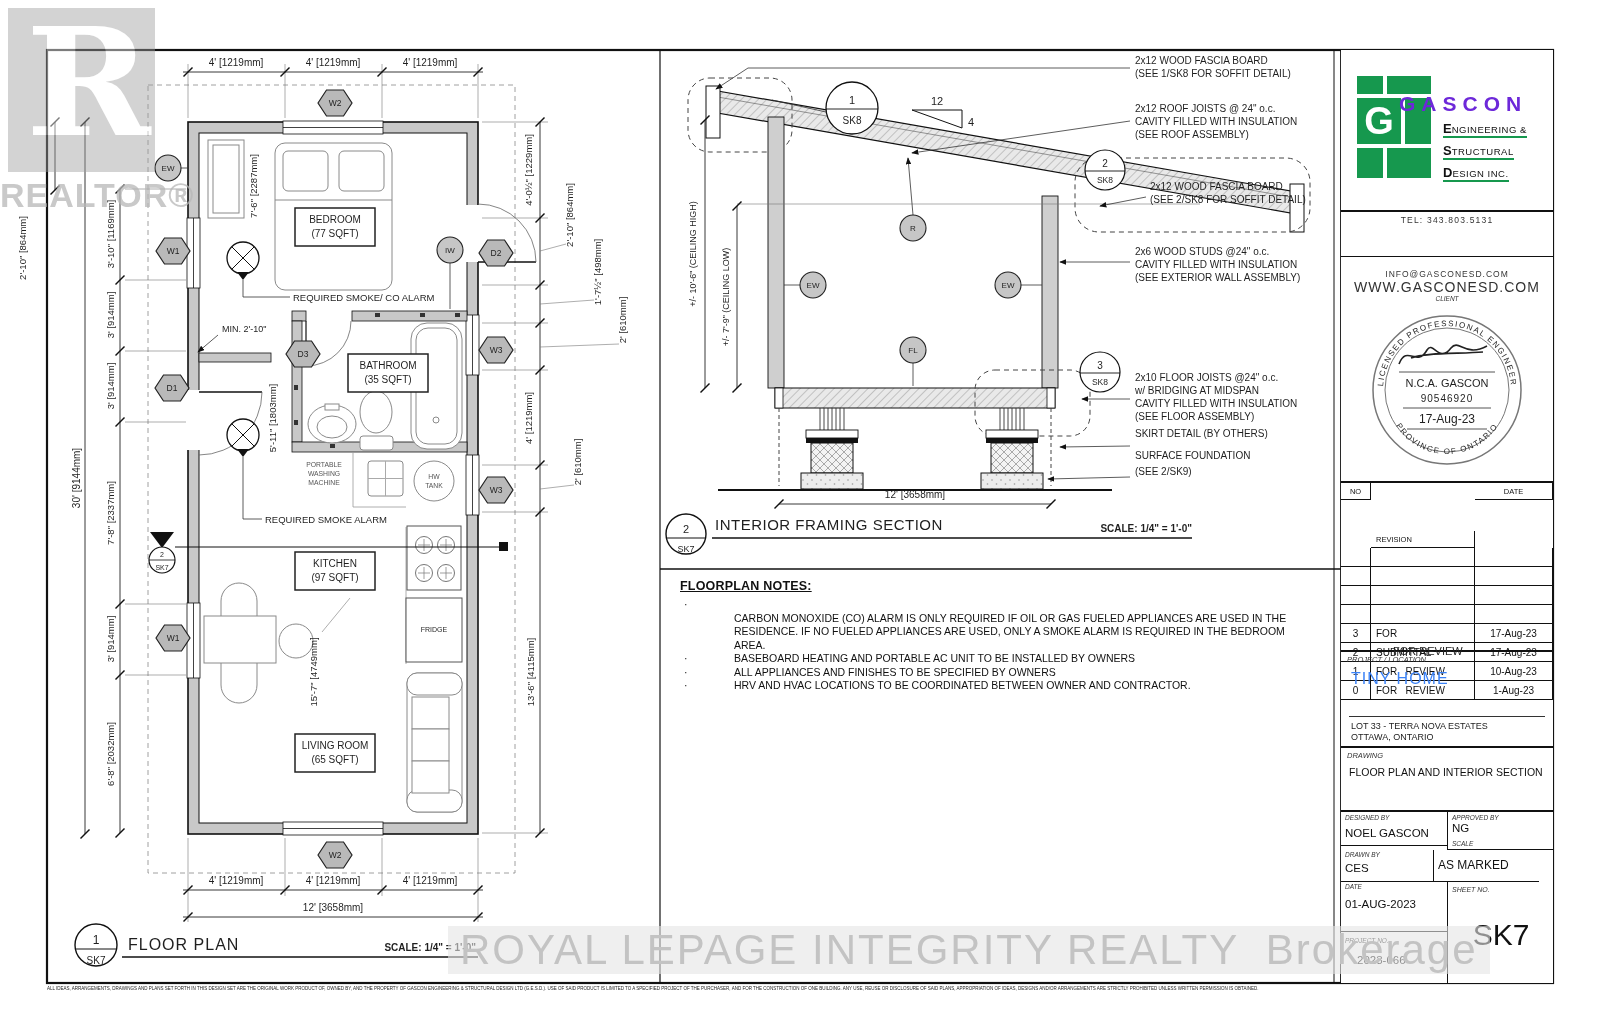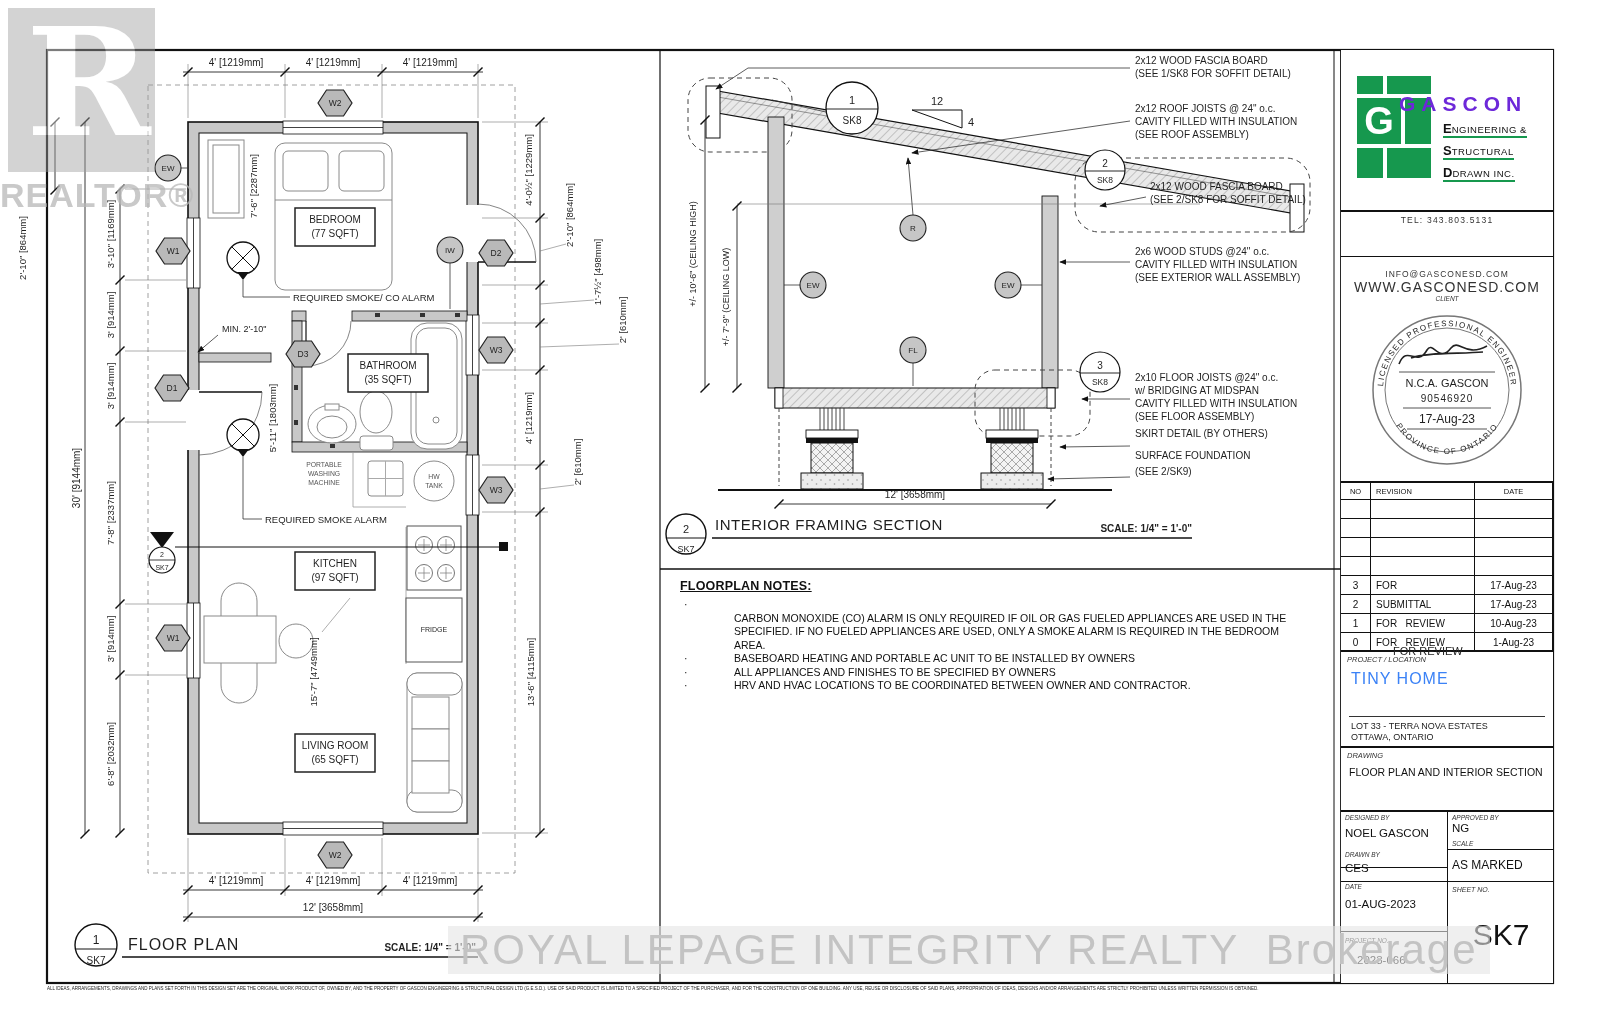--- a/index.html
+++ b/index.html
@@ -543,21 +543,21 @@
 
 <div id="notes">
   <h3>FLOORPLAN NOTES:</h3>
   <div style="height:5px"></div>
   <div class="note-row">
         <span class="bl">·</span>
         <span class="tx"></span>
       </div>
   <div class="note-row">
         <span class="bl"></span>
-        <span class="tx" style="padding-left:24px">CARBON MONOXIDE (CO) ALARM IS ONLY REQUIRED IF OIL OR GAS FUELED APPLIANCES ARE USED IN THE SPECIFIED. IF NO FUELED APPLIANCES ARE USED, ONLY A SMOKE ALARM IS REQUIRED IN THE BEDROOM AREA.</span>
+        <span class="tx" style="padding-left:24px">CARBON MONOXIDE (CO) ALARM IS ONLY REQUIRED IF OIL OR GAS FUELED APPLIANCES ARE USED IN THE RESIDENCE. IF NO FUELED APPLIANCES ARE USED, ONLY A SMOKE ALARM IS REQUIRED IN THE BEDROOM AREA.</span>
       </div>
   <div class="note-row">
         <span class="bl">·</span>
         <span class="tx" style="padding-left:24px">BASEBOARD HEATING AND PORTABLE AC UNIT TO BE INSTALLED BY OWNERS</span>
       </div>
   <div class="note-row">
         <span class="bl">·</span>
         <span class="tx" style="padding-left:24px">ALL APPLIANCES AND FINISHES TO BE SPECIFIED BY OWNERS</span>
       </div>
   <div class="note-row">
@@ -571,21 +571,21 @@
   <div class="tb-sec" style="top:0;height:162px;border-bottom:2px solid #111;">
     <div class="gsq" style="left:16px;top:26px;width:26px;height:18px;"></div>
     <div class="gsq" style="left:46px;top:26px;width:44px;height:18px;"></div>
     <div class="gsq" style="left:16px;top:48px;width:44px;height:46px;color:#fff;font-size:38px;font-weight:bold;text-align:center;line-height:46px;">G</div>
     <div class="gsq" style="left:64px;top:48px;width:26px;height:46px;"></div>
     <div class="gsq" style="left:16px;top:98px;width:26px;height:30px;"></div>
     <div class="gsq" style="left:46px;top:98px;width:44px;height:30px;"></div>
     <div class="abs" style="left:58px;top:42px;font-size:21px;letter-spacing:6px;color:#6d28d9;font-weight:600;">GASCON</div>
     <div class="glogo-line" style="left:102px;top:72px;"><b>E</b><span>NGINEERING &amp;</span></div>
     <div class="glogo-line" style="left:102px;top:94px;"><b>S</b><span>TRUCTURAL</span></div>
-    <div class="glogo-line" style="left:102px;top:116px;"><b>D</b><span>DRAWN INC.</span></div>
+    <div class="glogo-line" style="left:102px;top:116px;"><b>D</b><span>ESIGN INC.</span></div>
   </div>
 
   <div class="tb-sec" style="top:162px;height:45px;border-bottom:1px solid #111;text-align:center;color:#333;">
     <div style="font-size:8.5px;letter-spacing:1.2px;padding-top:3px;">TEL: 343.803.5131</div>
     <div style="font-size:8.5px;letter-spacing:1px;margin-top:44px;">INFO@GASCONESD.COM</div>
     <div style="font-size:14px;letter-spacing:1px;">WWW.GASCONESD.COM</div>
     <div class="lab-it" style="font-size:6.5px;">CLIENT</div>
   </div>
 
 
@@ -604,21 +604,21 @@
       <text x="106" y="85" text-anchor="middle" font-size="11" fill="#444">N.C.A. GASCON</text>
       <text x="106" y="100" text-anchor="middle" font-size="10" fill="#444" letter-spacing="1">90546920</text>
       <line x1="62" y1="106" x2="150" y2="106" stroke="#555" stroke-width="1"></line>
       <text x="106" y="121" text-anchor="middle" font-size="12" fill="#222">17-Aug-23</text>
       <line x1="66" y1="127" x2="146" y2="127" stroke="#555" stroke-width="1"></line>
     </svg>
   </div>
 
   <div class="tb-sec revgrid" style="top:433px;height:169px;border-bottom:2px solid #111;">
     <div class="c" style="height:17px;font-size:7.5px;">NO</div>
-    <div class="l" style="height:17px;font-size:7.5px;">REVISION</div>
+    <div class="l" style="height:17px;font-size:7.5px;margin-top:48px;">REVISION</div>
     <div class="c" style="height:17px;font-size:7.5px;">DATE</div>
     <div class="c" style="height:19px"></div>
         <div style="height:19px"></div>
         <div style="height:19px"></div>
     <div class="c" style="height:19px"></div>
         <div style="height:19px"></div>
         <div style="height:19px"></div>
     <div class="c" style="height:19px"></div>
         <div style="height:19px"></div>
         <div style="height:19px"></div>
@@ -647,34 +647,34 @@
     <div class="abs" style="left:10px;top:69px;font-size:9px;color:#222;">LOT 33 - TERRA NOVA ESTATES</div>
     <div class="abs" style="left:10px;top:80px;font-size:9px;color:#222;">OTTAWA, ONTARIO</div>
   </div>
 
   <div class="tb-sec" style="top:698px;height:64px;border-bottom:2px solid #111;text-decoration:underline;">
     <div class="lab-it abs" style="left:6px;top:3px;font-size:7.5px;">DRAWING</div>
     <div class="abs" style="left:8px;top:18px;font-size:10.5px;color:#111;">FLOOR PLAN AND INTERIOR SECTION</div>
   </div>
 
   <div class="tb-sec" style="top:762px;height:171px;">
-    <div class="metacell" style="left:0;top:0;width:106px;height:56px;border-bottom:1.5px solid #111;">
+    <div class="metacell" style="left:0;top:0;width:106px;height:34px;border-bottom:1.5px solid #111;">
       <div class="mlabel abs" style="left:4px;top:2px;">DESIGNED BY</div>
       <div class="mval abs" style="left:4px;top:15px;">NOEL GASCON</div>
     </div>
     <div class="metacell" style="left:106px;top:0;width:106px;height:38px;border-left:1.5px solid #111;border-bottom:1.5px solid #111;">
       <div class="mlabel abs" style="left:4px;top:2px;">APPROVED BY</div>
       <div class="mval abs" style="left:4px;top:10px;">NG</div>
       <div class="mlabel abs" style="left:4px;top:28px;">SCALE</div>
     </div>
     <div class="metacell" style="left:0;top:38px;width:106px;height:32px;border-bottom:1.5px solid #111;">
       <div class="mlabel abs" style="left:4px;top:1px;">DRAWN BY</div>
       <div class="mval abs" style="left:4px;top:12px;">CES</div>
     </div>
-    <div class="metacell" style="left:106px;top:38px;width:106px;height:32px;border-left:1.5px solid #111;border-bottom:1.5px solid #111;padding-left:14px;">
+    <div class="metacell" style="left:92px;top:38px;width:106px;height:32px;border-left:1.5px solid #111;border-bottom:1.5px solid #111;padding-left:14px;">
       <div class="mval abs" style="left:4px;top:8px;font-size:12px;">AS MARKED</div>
     </div>
     <div class="metacell" style="left:0;top:70px;width:106px;height:50px;border-bottom:1.5px solid #111;">
       <div class="mlabel abs" style="left:4px;top:1px;">DATE</div>
       <div class="mval abs" style="left:4px;top:16px;">01-AUG-2023</div>
     </div>
     <div class="metacell" style="left:106px;top:70px;width:106px;height:101px;border-left:1.5px solid #111;">
       <div class="mlabel abs" style="left:4px;top:4px;font-size:7px;">SHEET NO.</div>
       <div class="abs" style="left:0;top:36px;width:106px;text-align:center;font-size:30px;color:#111;">SK7</div>
     </div>

